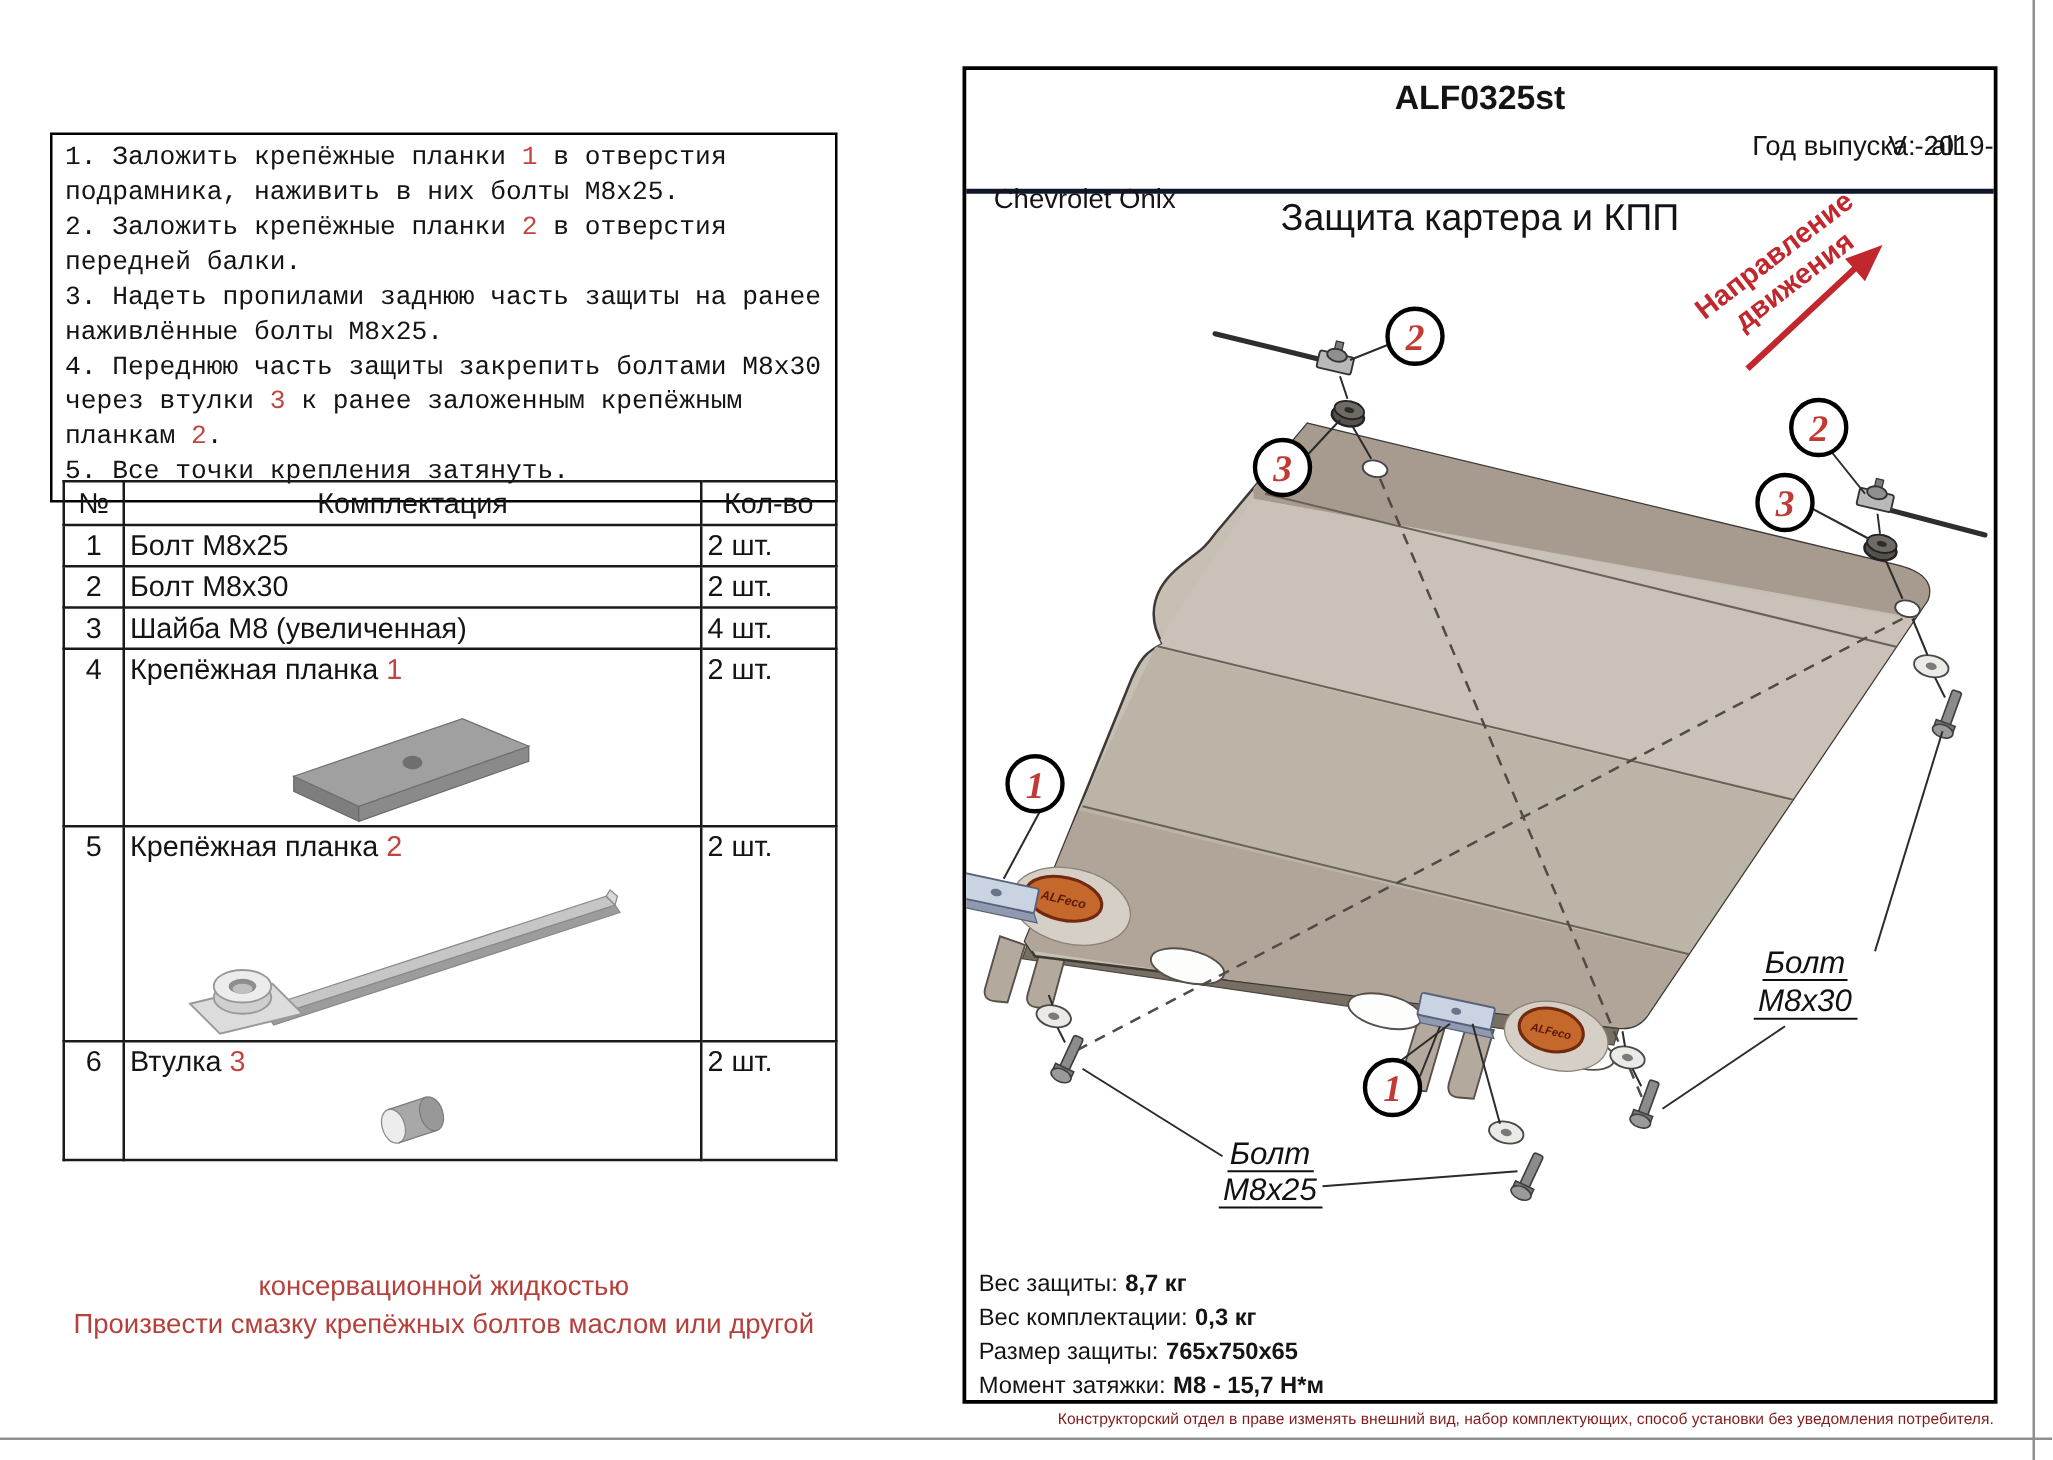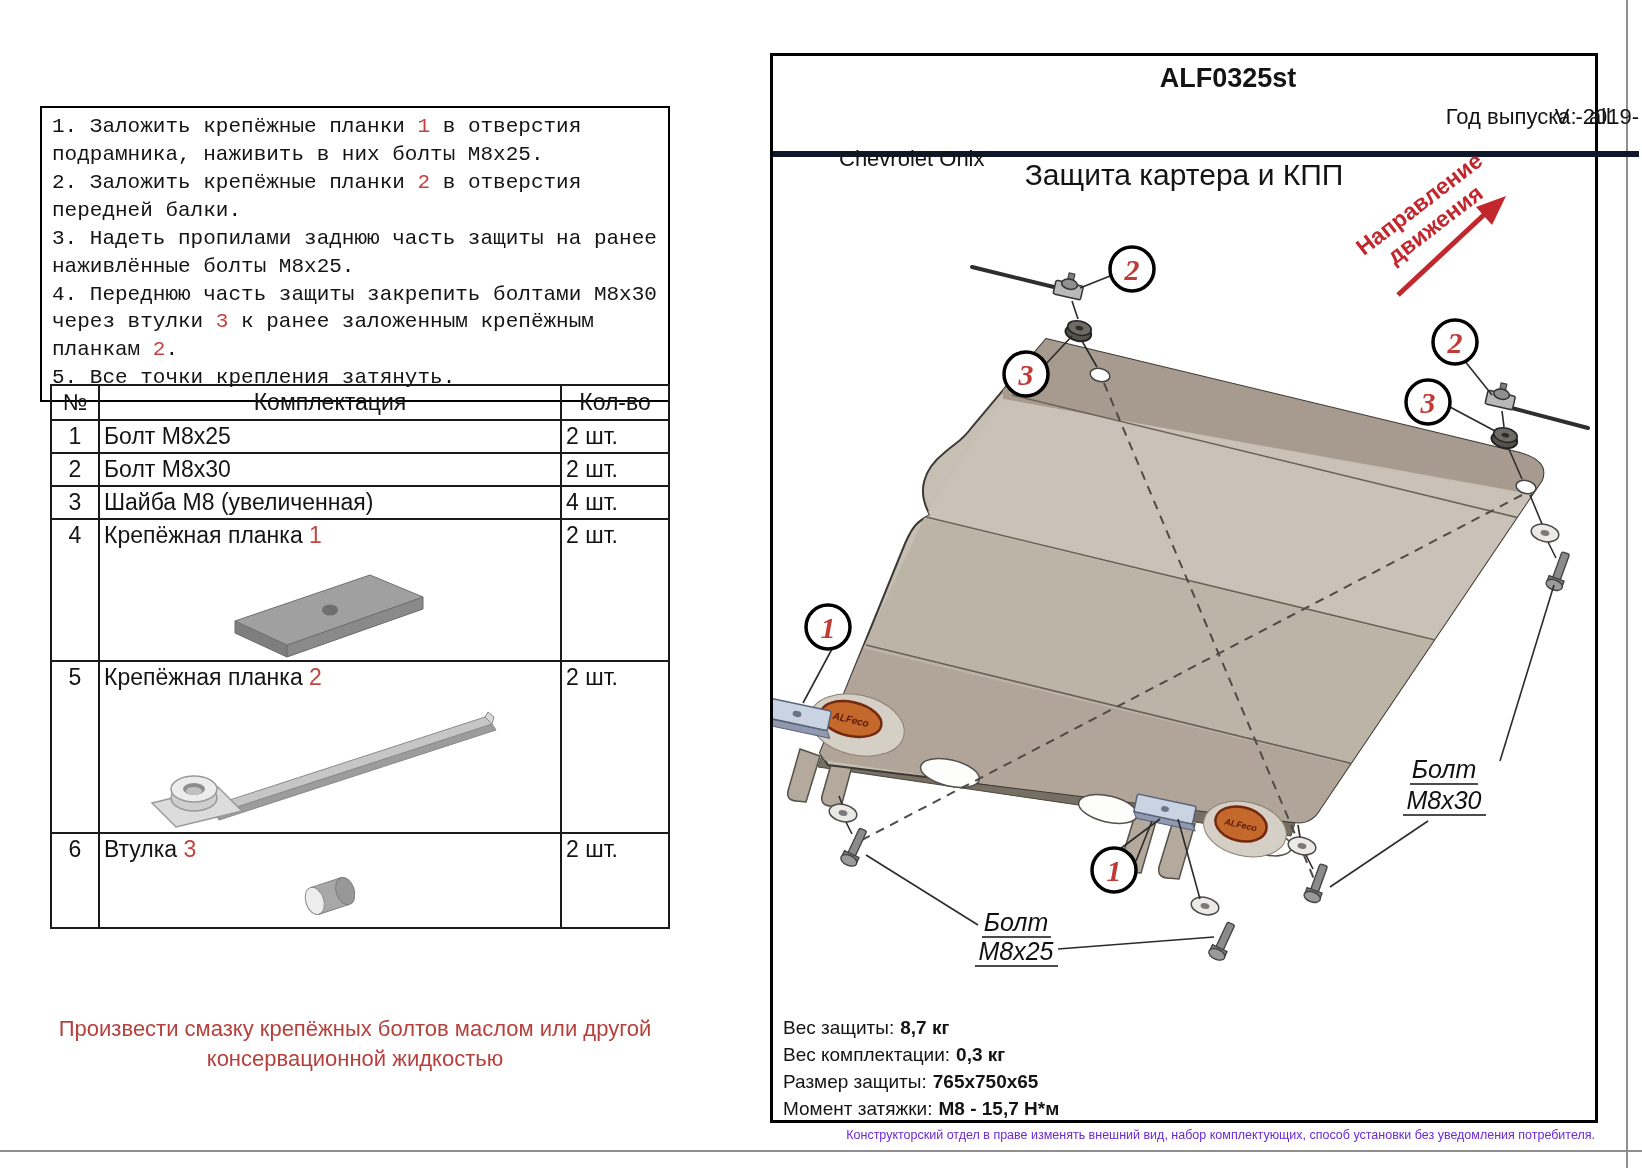--- a/index.html
+++ b/index.html
@@ -26,31 +26,31 @@
   td.name{padding-left:10px;}
   td.qty{padding-left:26px;}
   tr.r-h{height:34px;} tr.r-1{height:32px;} tr.r-2{height:33px;} tr.r-3{height:33px;}
   tr.r-4{height:140px;} tr.r-5{height:170px;} tr.r-6{height:88px;}
   .part-img{display:block;margin:4px auto 0 auto;}
 
   .grease-note{position:absolute;left:40px;top:1014px;width:630px;text-align:center;color:#b5403c;font-size:22px;line-height:1.35;}
 
   
   .panel{position:absolute;left:770px;top:53px;width:822px;height:1064px;border:3px solid #000;}
-  .panel-header{position:absolute;left:0;top:0;width:100%;border-bottom:6px solid #0f172a;height:95px;padding-left:44px;}
+  .panel-header{position:absolute;left:0;top:0;width:100%;border-bottom:4px solid #0f172a;height:95px;}
   .panel-partnum{text-align:center;font-size:27px;font-weight:bold;padding-top:7px;}
   .panel-info{position:relative;margin-top:10px;height:30px;font-size:22px;}
   .panel-info .car{position:absolute;left:22px;margin-top:42px;}
   .panel-info .year{position:absolute;left:0;width:100%;text-align:right;}
   .panel-info .engine{position:absolute;right:28px;}
   .panel-subtitle{position:absolute;left:0;top:102px;width:100%;text-align:center;font-size:30px;}
   .diagram-svg{position:absolute;left:0px;top:97px;width:822px;height:862px;}
   .specs{position:absolute;left:10px;top:958px;font-size:19px;line-height:27px;}
   .spec-line .value{font-weight:bold;margin-left:6px;}
-  .panel-footer{position:absolute;right:47px;top:1128px;font-size:12.5px;color:#6d28d9;white-space:nowrap;}
+  .panel-footer{position:absolute;right:47px;top:1128px;font-size:12.5px;color:#7f1d1d;white-space:nowrap;}
 </style>
 </head>
 <body>
 
 <div id="page">
 
   <div class="edge-right"></div>
   <div class="edge-bottom"></div>
 
 
@@ -133,22 +133,22 @@
       <line x1="-16" y1="14" x2="16" y2="14" stroke="#7c7c7c"></line>
     </g>
   </svg>
 </td>
           <td class="qty">2 шт.</td>
         </tr>
       </tbody>
   </table>
 
   <div class="grease-note">
+    <div>консервационной жидкостью</div>
     <div>Произвести смазку крепёжных болтов маслом или другой</div>
-    <div>консервационной жидкостью</div>
   </div>
 
   <div class="panel">
     <div class="panel-header">
       <div class="panel-partnum">ALF0325st</div>
       <div class="panel-info">
         <span class="car">Chevrolet Onix</span>
         <span class="year">Год выпуска: 2019-</span>
         <span class="engine">V - all</span>
       </div>

